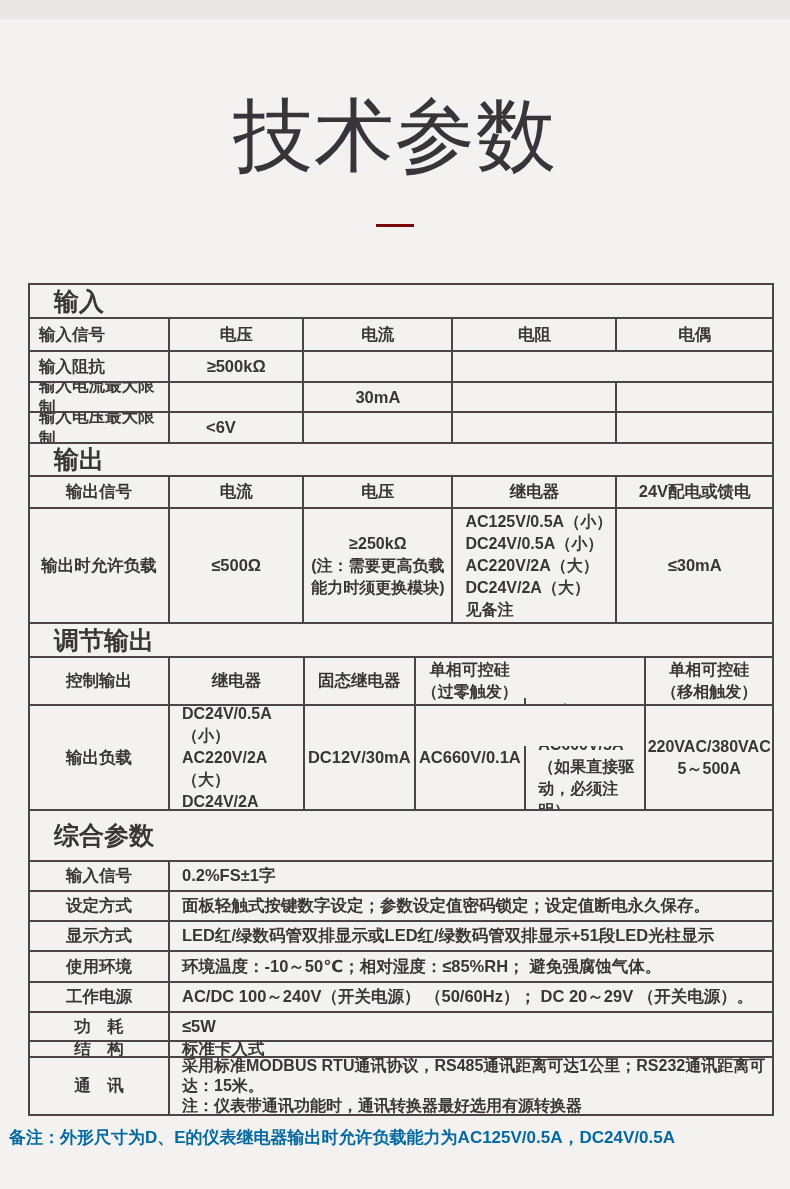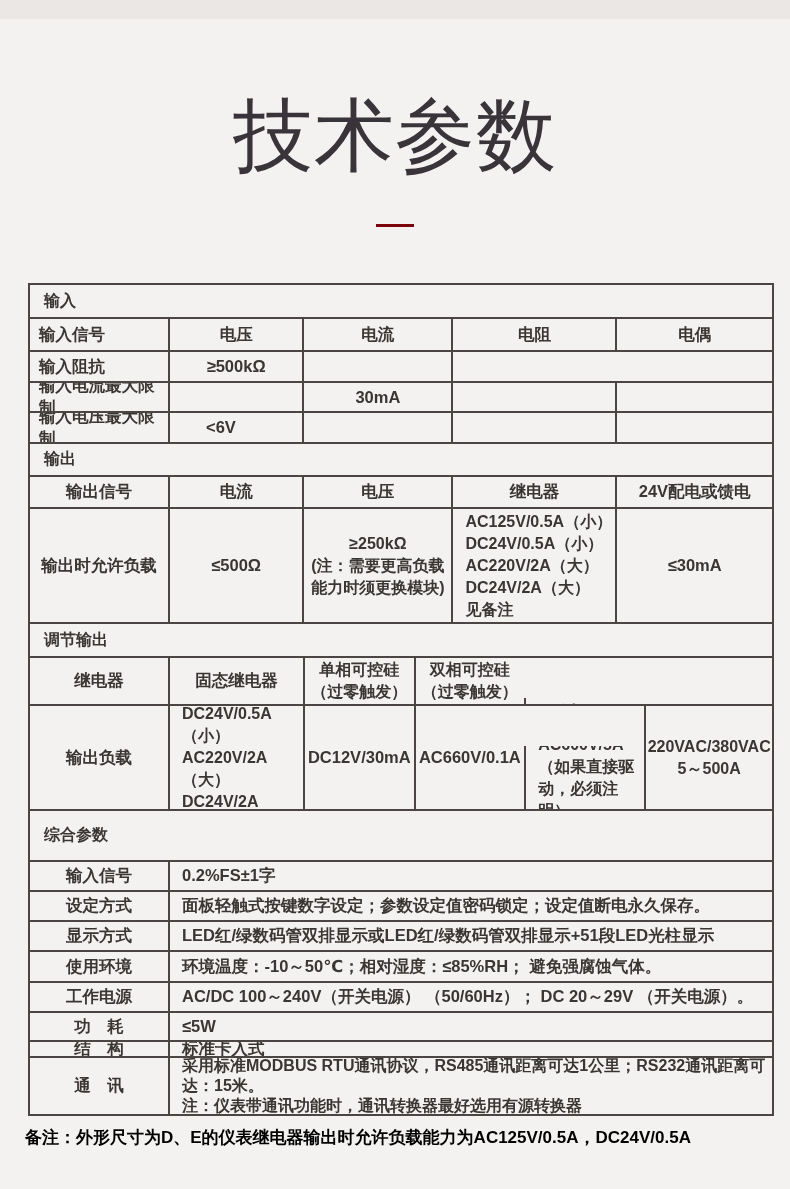--- a/index.html
+++ b/index.html
@@ -23,21 +23,21 @@
     border-top:2px solid #4b4543;font-size:16.5px;font-weight:bold;
   }
   .t-row:first-child{border-top:none;}
   .t-row>div{
     box-sizing:border-box;display:flex;align-items:center;justify-content:center;
     text-align:center;flex:0 0 auto;overflow:hidden;padding:0 2px;
   }
   .t-row>div+div{border-left:2px solid #4b4543;}
   
   .hrow>.sec-h{flex:1 1 100%;justify-content:flex-start;text-align:left;
-    padding-left:14px;font-size:16px;}
+    padding-left:24px;font-size:25px;}
   
   .cols-io>div:nth-child(1){flex-basis:18.6%;}
   .cols-io>div:nth-child(2){flex-basis:18.1%;}
   .cols-io>div:nth-child(3){flex-basis:20.1%;}
   .cols-io>div:nth-child(4){flex-basis:22.1%;}
   .cols-io>div:nth-child(5){flex:1 1 auto;}
   
   .cols-adj>div:nth-child(1){flex-basis:18.6%;}
   .cols-adj>div:nth-child(2){flex-basis:18.2%;}
   .cols-adj>div:nth-child(3){flex-basis:14.9%;}
@@ -47,22 +47,22 @@
   
   .cols-two>div:nth-child(1){flex-basis:18.6%;}
   .cols-two>div:nth-child(2){flex:1 1 auto;}
   
   .left{justify-content:flex-start !important;text-align:left !important;padding-left:9px !important;}
   .padl{justify-content:flex-start !important;text-align:left !important;padding-left:36px !important;}
   .vleft{justify-content:flex-start !important;text-align:left !important;padding-left:12px !important;}
   .pre{white-space:pre-line;line-height:22px;font-size:16px;}
   .comm{line-height:20px;}
   .note{
-    position:absolute;top:1126px;left:25px;width:740px;
-    font-size:17px;font-weight:bold;color:#000000;
+    position:absolute;top:1126px;left:9px;width:740px;
+    font-size:17px;font-weight:bold;color:#0369a1;
   }
 </style>
 </head>
 <body>
 
 <div class="page">
   <div class="top-strip"></div>
 
   <div class="page-title">技术参数</div>
   <div class="title-underline"></div>
@@ -121,20 +121,21 @@
 AC220V/2A（大）
 DC24V/2A（大）
 见备注</div>
       <div>≤30mA</div>
     </div>
 
     <div class="t-row hrow" style="height:34px">
       <div class="sec-h">调节输出</div>
     </div>
     <div class="t-row cols-adj" style="height:48px">
+      <div>控制输出</div>
       <div>继电器</div>
       <div>固态继电器</div>
       <div class="pre">单相可控硅
 （过零触发）</div>
       <div class="pre">双相可控硅
 （过零触发）</div>
       <div class="pre">单相可控硅
 （移相触发）</div>
     </div>
     <div class="t-row cols-adj" style="height:105px">

